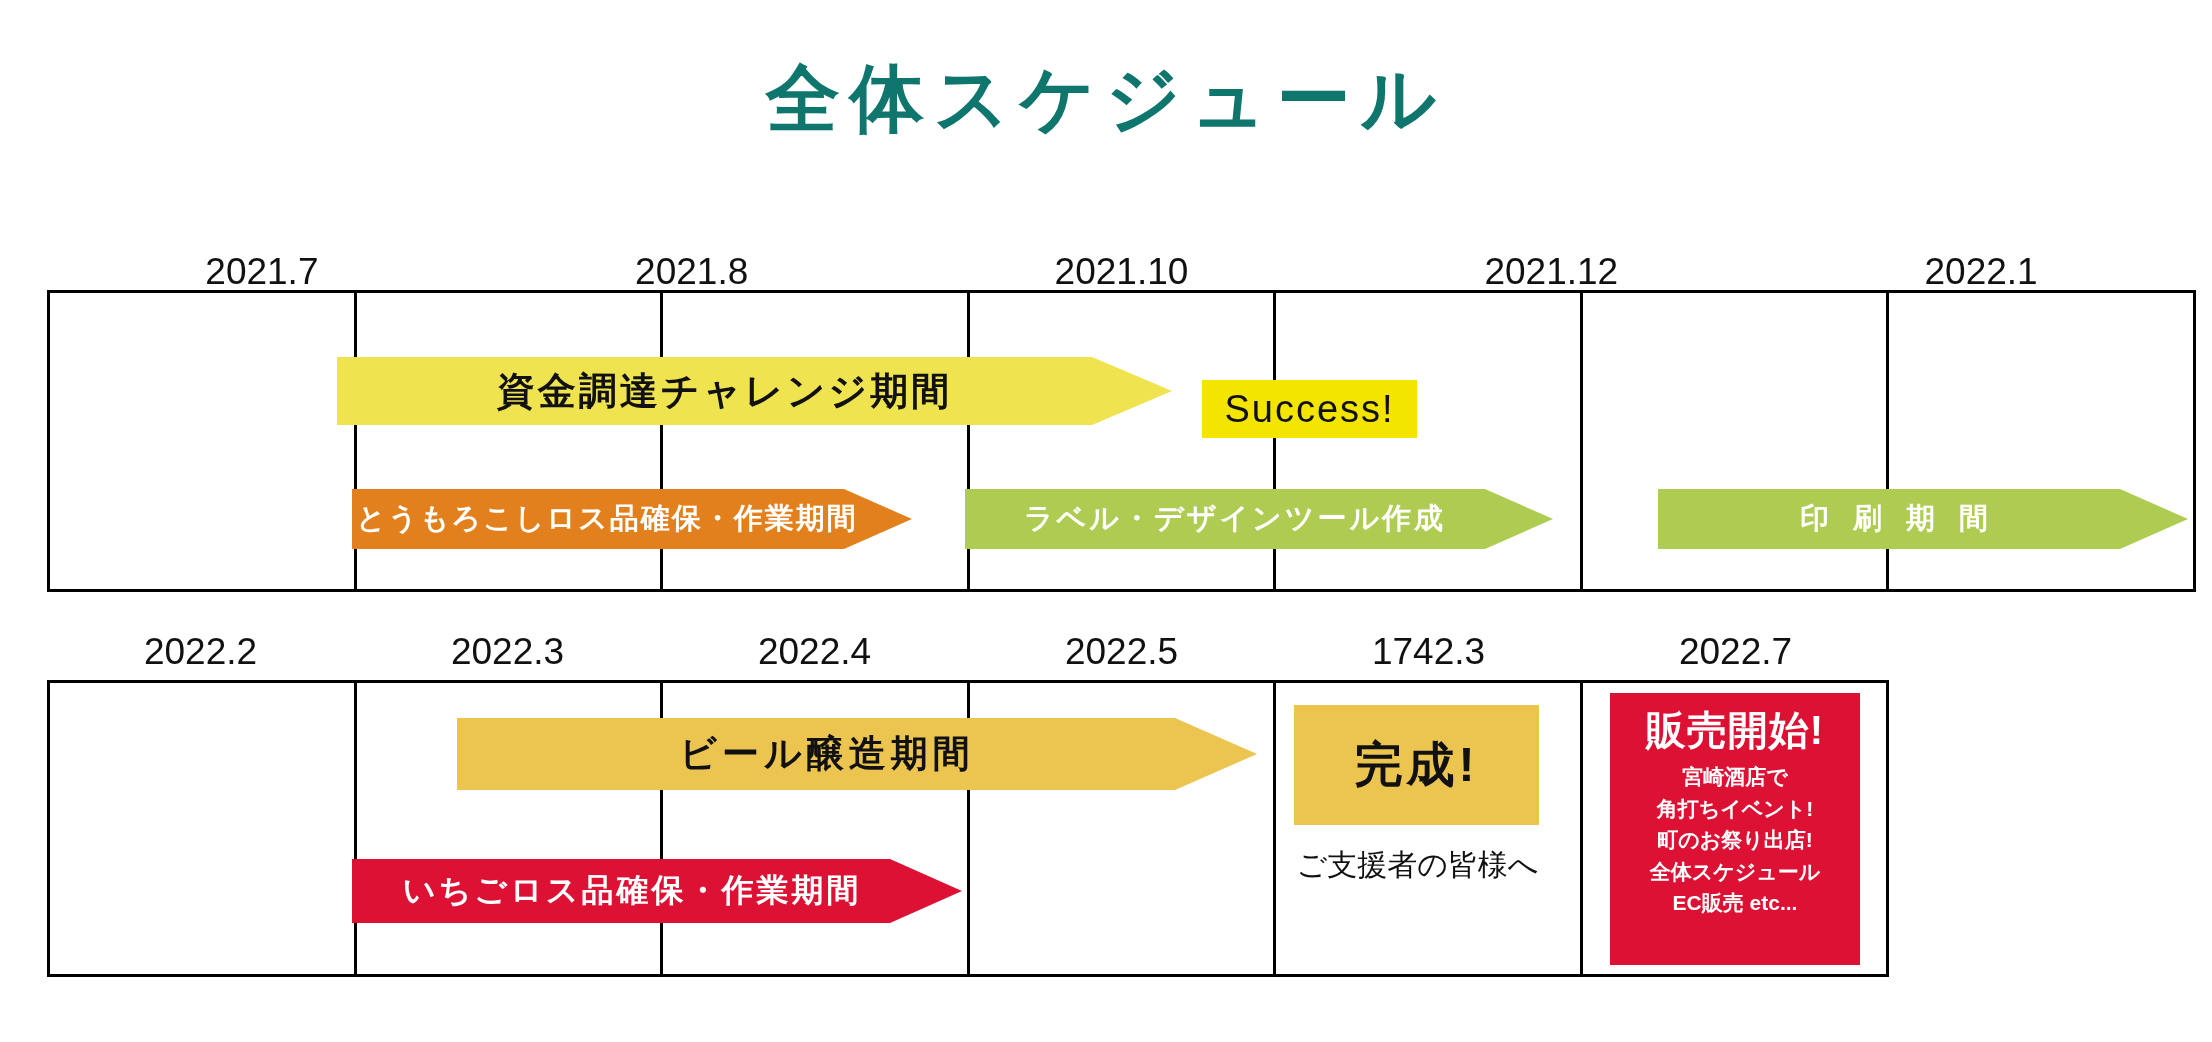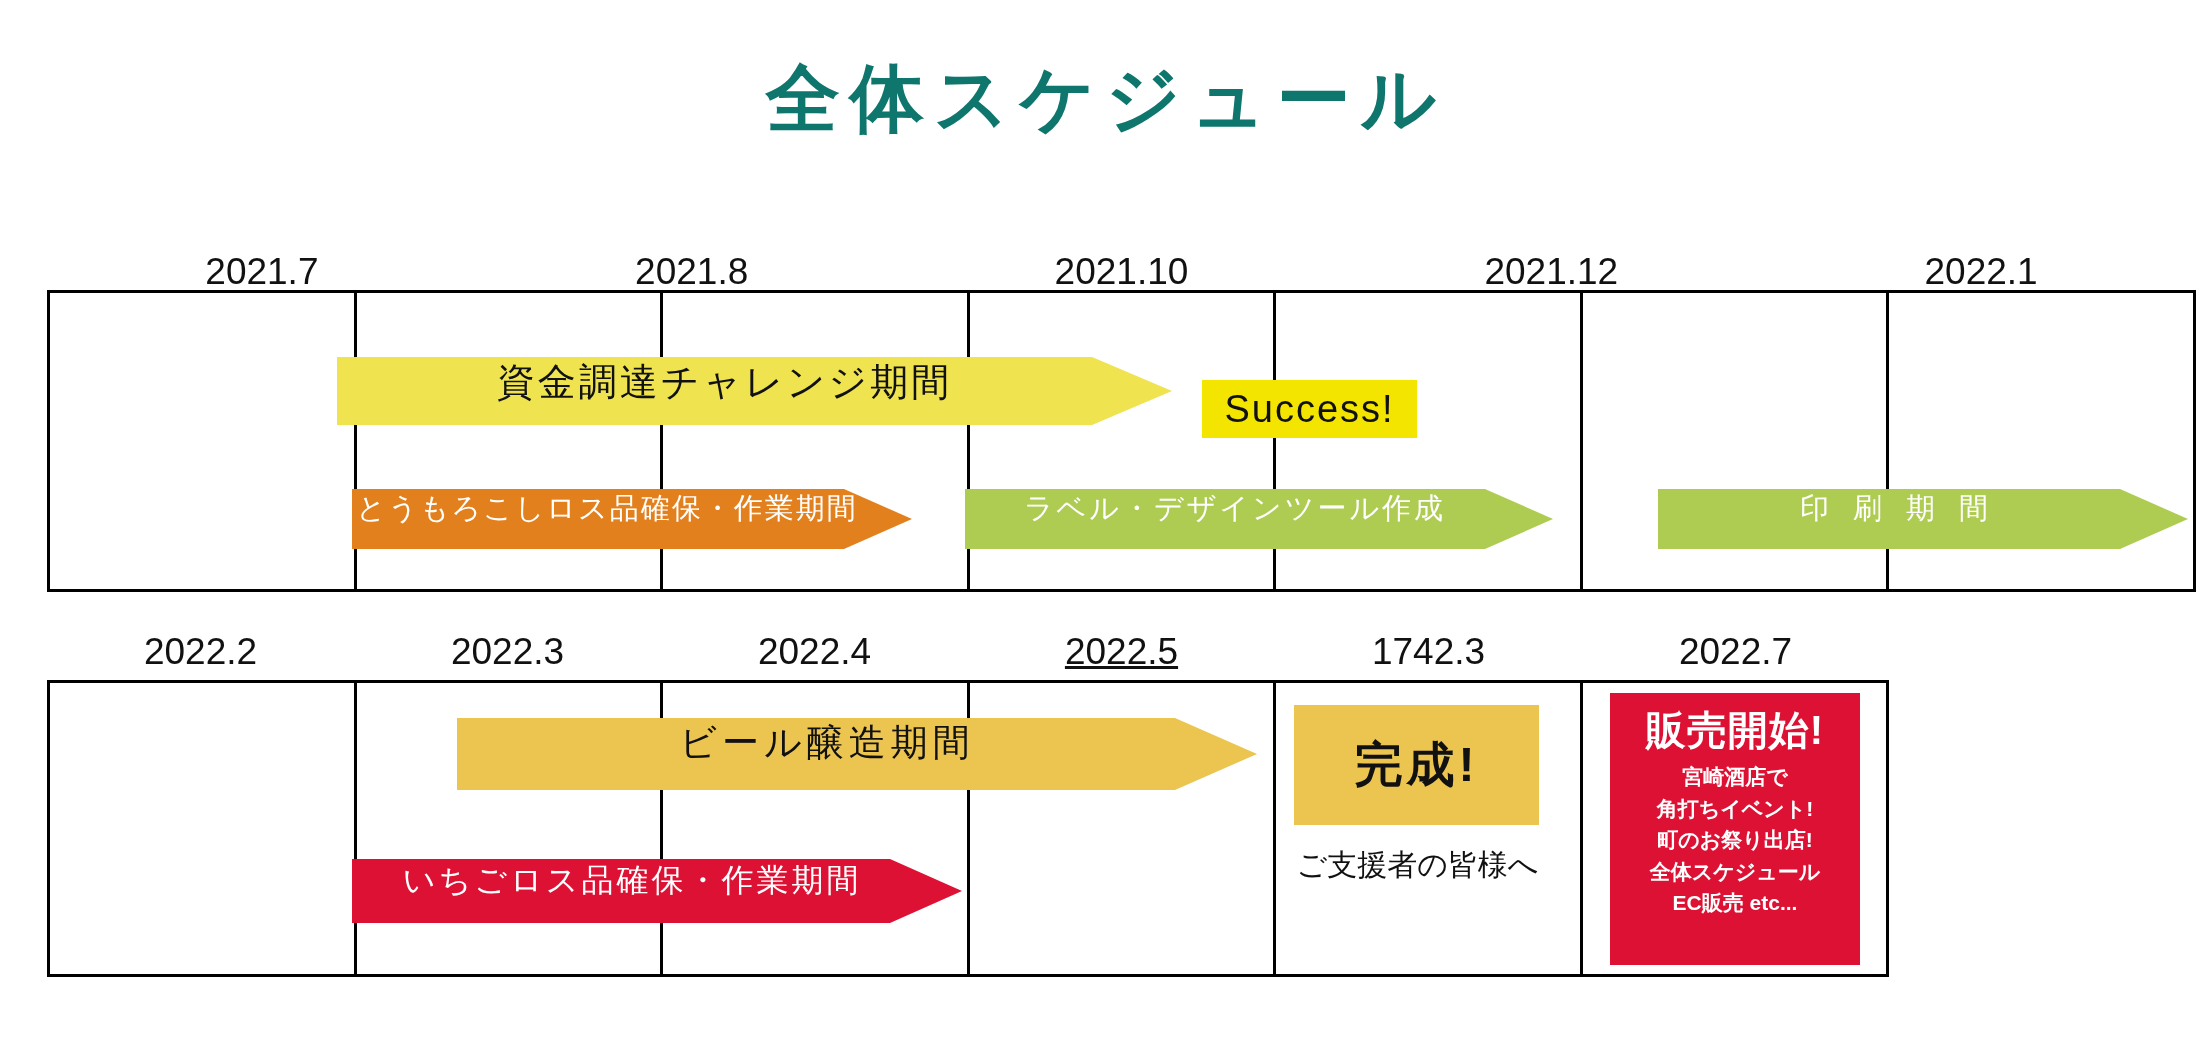--- a/index.html
+++ b/index.html
@@ -24,23 +24,23 @@
   }
 
   
   .grid{position:absolute;box-sizing:border-box;display:flex;
         border:3px solid #000;background:#fff;}
   .grid .col{box-sizing:border-box;border-right:3px solid #000;height:100%;}
   .grid .col:last-child{border-right:none;}
 
   
   .arrow{
-    position:absolute;display:flex;align-items:flex-start;justify-content:center;
+    position:absolute;display:flex;align-items:center;justify-content:center;
     box-sizing:border-box;color:#fff;white-space:nowrap;
-    font-weight:400;
+    font-weight:700;
   }
   .arrow .atext{position:relative;z-index:3;display:block;}
   .arrow .abody{position:absolute;left:0;top:0;height:100%;z-index:1;}
   .arrow .ahead{position:absolute;top:0;height:100%;z-index:2;}
 
   .lbl-dark{color:#111;}
   .lbl-light{color:#fff;}
 
   
   .box{
@@ -121,21 +121,21 @@
     <div class="abody" style="width:462px;background:#AFCC52;"></div>
     <div class="ahead" style="left:462px;width:68px;background:#AFCC52;
                 clip-path:polygon(0 0,0 100%,100% 50%);"></div>
     <span class="atext lbl-light" style="font-size:29px;letter-spacing:8px;margin-right:50px;">印 刷 期 間</span>
   </div>
 
   <div class="months" id="months-row-2" style="left:47px;top:633px;width:1842px;">
       <div class="month-cell" style="flex: 1 1 0px;">2022.2</div>
       <div class="month-cell" style="flex: 1 1 0px;">2022.3</div>
       <div class="month-cell" style="flex: 1 1 0px;">2022.4</div>
-      <div class="month-cell" style="flex: 1 1 0px; text-decoration: underline;">2022.5</div>
+      <div class="month-cell" style="flex: 1 1 0px;">2022.5</div>
       <div class="month-cell" style="flex: 1 1 0px;">1742.3</div>
       <div class="month-cell" style="flex: 1 1 0px;">2022.7</div>
     </div>
 
   <div class="grid" id="grid-row-2" style="left:47px;top:680px;width:1842px;height:297px;">
       <div class="col" style="flex: 1 1 0px;"></div>
       <div class="col" style="flex: 1 1 0px;"></div>
       <div class="col" style="flex: 1 1 0px;"></div>
       <div class="col" style="flex: 1 1 0px;"></div>
       <div class="col" style="flex: 1 1 0px;"></div>

